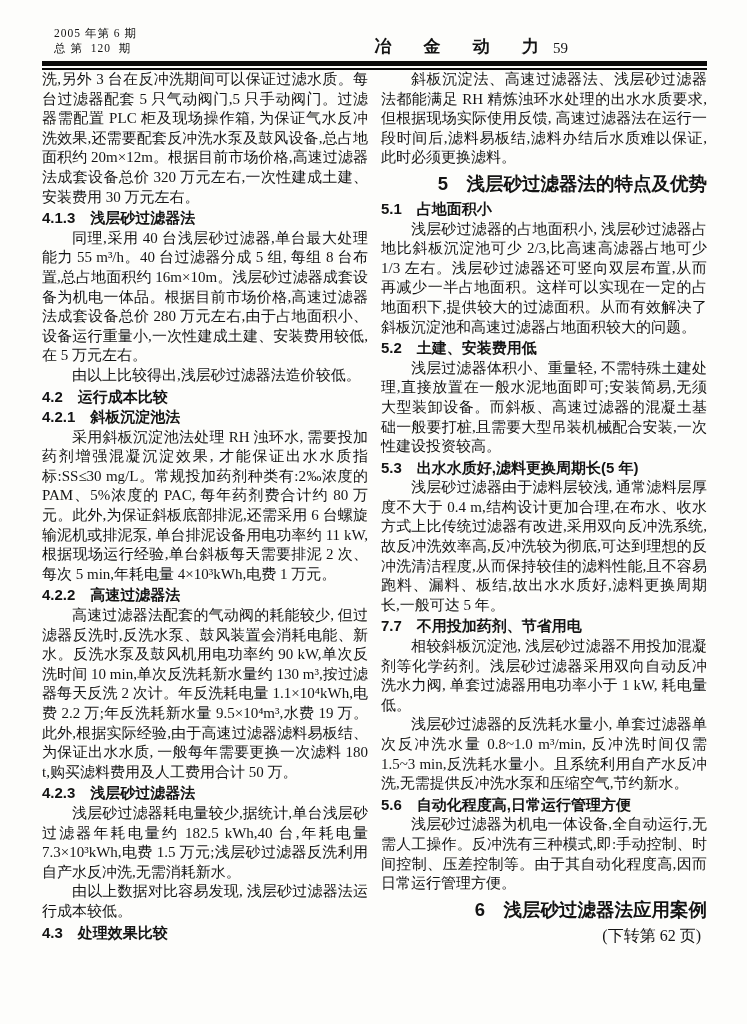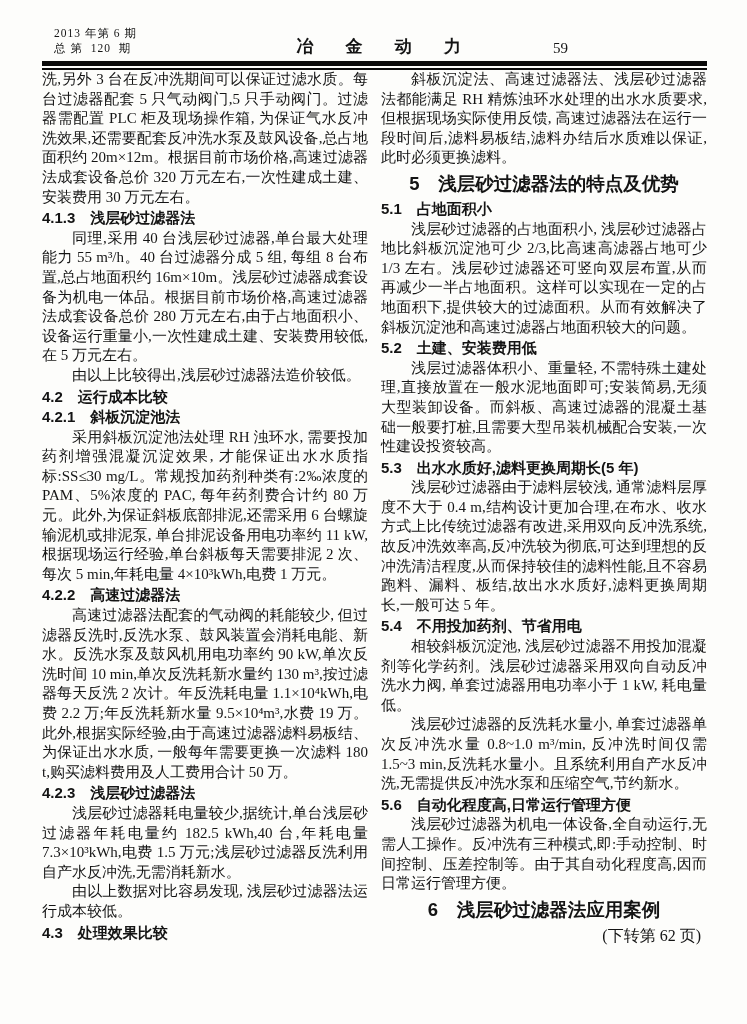--- a/index.html
+++ b/index.html
@@ -27,21 +27,21 @@
   .issue-block{
     width:150px;
     font-size:11.5px;
     line-height:15px;
     letter-spacing:1px;
     padding-left:12px;
     white-space:pre;
   }
   .journal-block{
     flex:1;
-    text-align:center;
+    text-align:right;
   }
   .journal-cn{
     font-size:17px;
     font-weight:bold;
     letter-spacing:14px;
     text-indent:14px; 
     line-height:19px;
   }
   .journal-en{
     font-size:12px;
@@ -83,39 +83,39 @@
     line-height:19.6px;
     text-align:left;
     margin:1px 0;
     text-indent:0;
   }
   .h2{
     font-family:"Liberation Sans","DejaVu Sans",sans-serif;
     font-weight:bold;
     font-size:18.5px;
     line-height:24px;
-    text-align:center;
+    text-align:right;
     margin:4px 0 3px 0;
     text-indent:0;
   }
   .note{
     margin:4px 0 0 0;
     text-align:right;
     text-indent:0;
     padding-right:6px;
     font-size:16px;
   }
 </style>
 </head>
 <body>
 
 <div class="page">
 
   <div class="header">
-    <div class="issue-block"><span>2013 年第 6 期</span><br><span>总 第  120  期</span></div>
+    <div class="issue-block"><span>2005 年第 6 期</span><br><span>总 第  120  期</span></div>
     <div class="journal-block">
       <div class="journal-cn">冶 金 动 力</div>
     </div>
     <div class="pageno-block">59</div>
   </div>
 
   <div class="header-rule"></div>
 
   <div class="columns">
 
@@ -137,21 +137,21 @@
 
     <div class="col">
       <p class="p">斜板沉淀法、高速过滤器法、浅层砂过滤器法都能满足 RH 精炼浊环水处理的出水水质要求, 但根据现场实际使用反馈, 高速过滤器法在运行一段时间后,滤料易板结,滤料办结后水质难以保证,此时必须更换滤料。</p>
       <p class="h2">5　浅层砂过滤器法的特点及优势</p>
       <p class="h3">5.1　占地面积小</p>
       <p class="p">浅层砂过滤器的占地面积小, 浅层砂过滤器占地比斜板沉淀池可少 2/3,比高速高滤器占地可少 1/3 左右。浅层砂过滤器还可竖向双层布置,从而再减少一半占地面积。这样可以实现在一定的占地面积下,提供较大的过滤面积。从而有效解决了斜板沉淀池和高速过滤器占地面积较大的问题。</p>
       <p class="h3">5.2　土建、安装费用低</p>
       <p class="p">浅层过滤器体积小、重量轻, 不需特殊土建处理,直接放置在一般水泥地面即可;安装简易,无须大型装卸设备。而斜板、高速过滤器的混凝土基础一般要打桩,且需要大型吊装机械配合安装,一次性建设投资较高。</p>
       <p class="h3">5.3　出水水质好,滤料更换周期长(5 年)</p>
       <p class="p">浅层砂过滤器由于滤料层较浅, 通常滤料层厚度不大于 0.4 m,结构设计更加合理,在布水、收水方式上比传统过滤器有改进,采用双向反冲洗系统,故反冲洗效率高,反冲洗较为彻底,可达到理想的反冲洗清洁程度,从而保持较佳的滤料性能,且不容易跑料、漏料、板结,故出水水质好,滤料更换周期长,一般可达 5 年。</p>
-      <p class="h3">5.4　不用投加药剂、节省用电</p>
+      <p class="h3">7.7　不用投加药剂、节省用电</p>
       <p class="p">相较斜板沉淀池, 浅层砂过滤器不用投加混凝剂等化学药剂。浅层砂过滤器采用双向自动反冲洗水力阀, 单套过滤器用电功率小于 1 kW, 耗电量低。</p>
       <p class="p">浅层砂过滤器的反洗耗水量小, 单套过滤器单次反冲洗水量 0.8~1.0 m³/min, 反冲洗时间仅需 1.5~3 min,反洗耗水量小。且系统利用自产水反冲洗,无需提供反冲洗水泵和压缩空气,节约新水。</p>
       <p class="h3">5.6　自动化程度高,日常运行管理方便</p>
       <p class="p">浅层砂过滤器为机电一体设备,全自动运行,无需人工操作。反冲洗有三种模式,即:手动控制、时间控制、压差控制等。由于其自动化程度高,因而日常运行管理方便。</p>
       <p class="h2">6　浅层砂过滤器法应用案例</p>
       <p class="note">(下转第 62 页)</p>
     </div>
 
   </div>
 </div>

